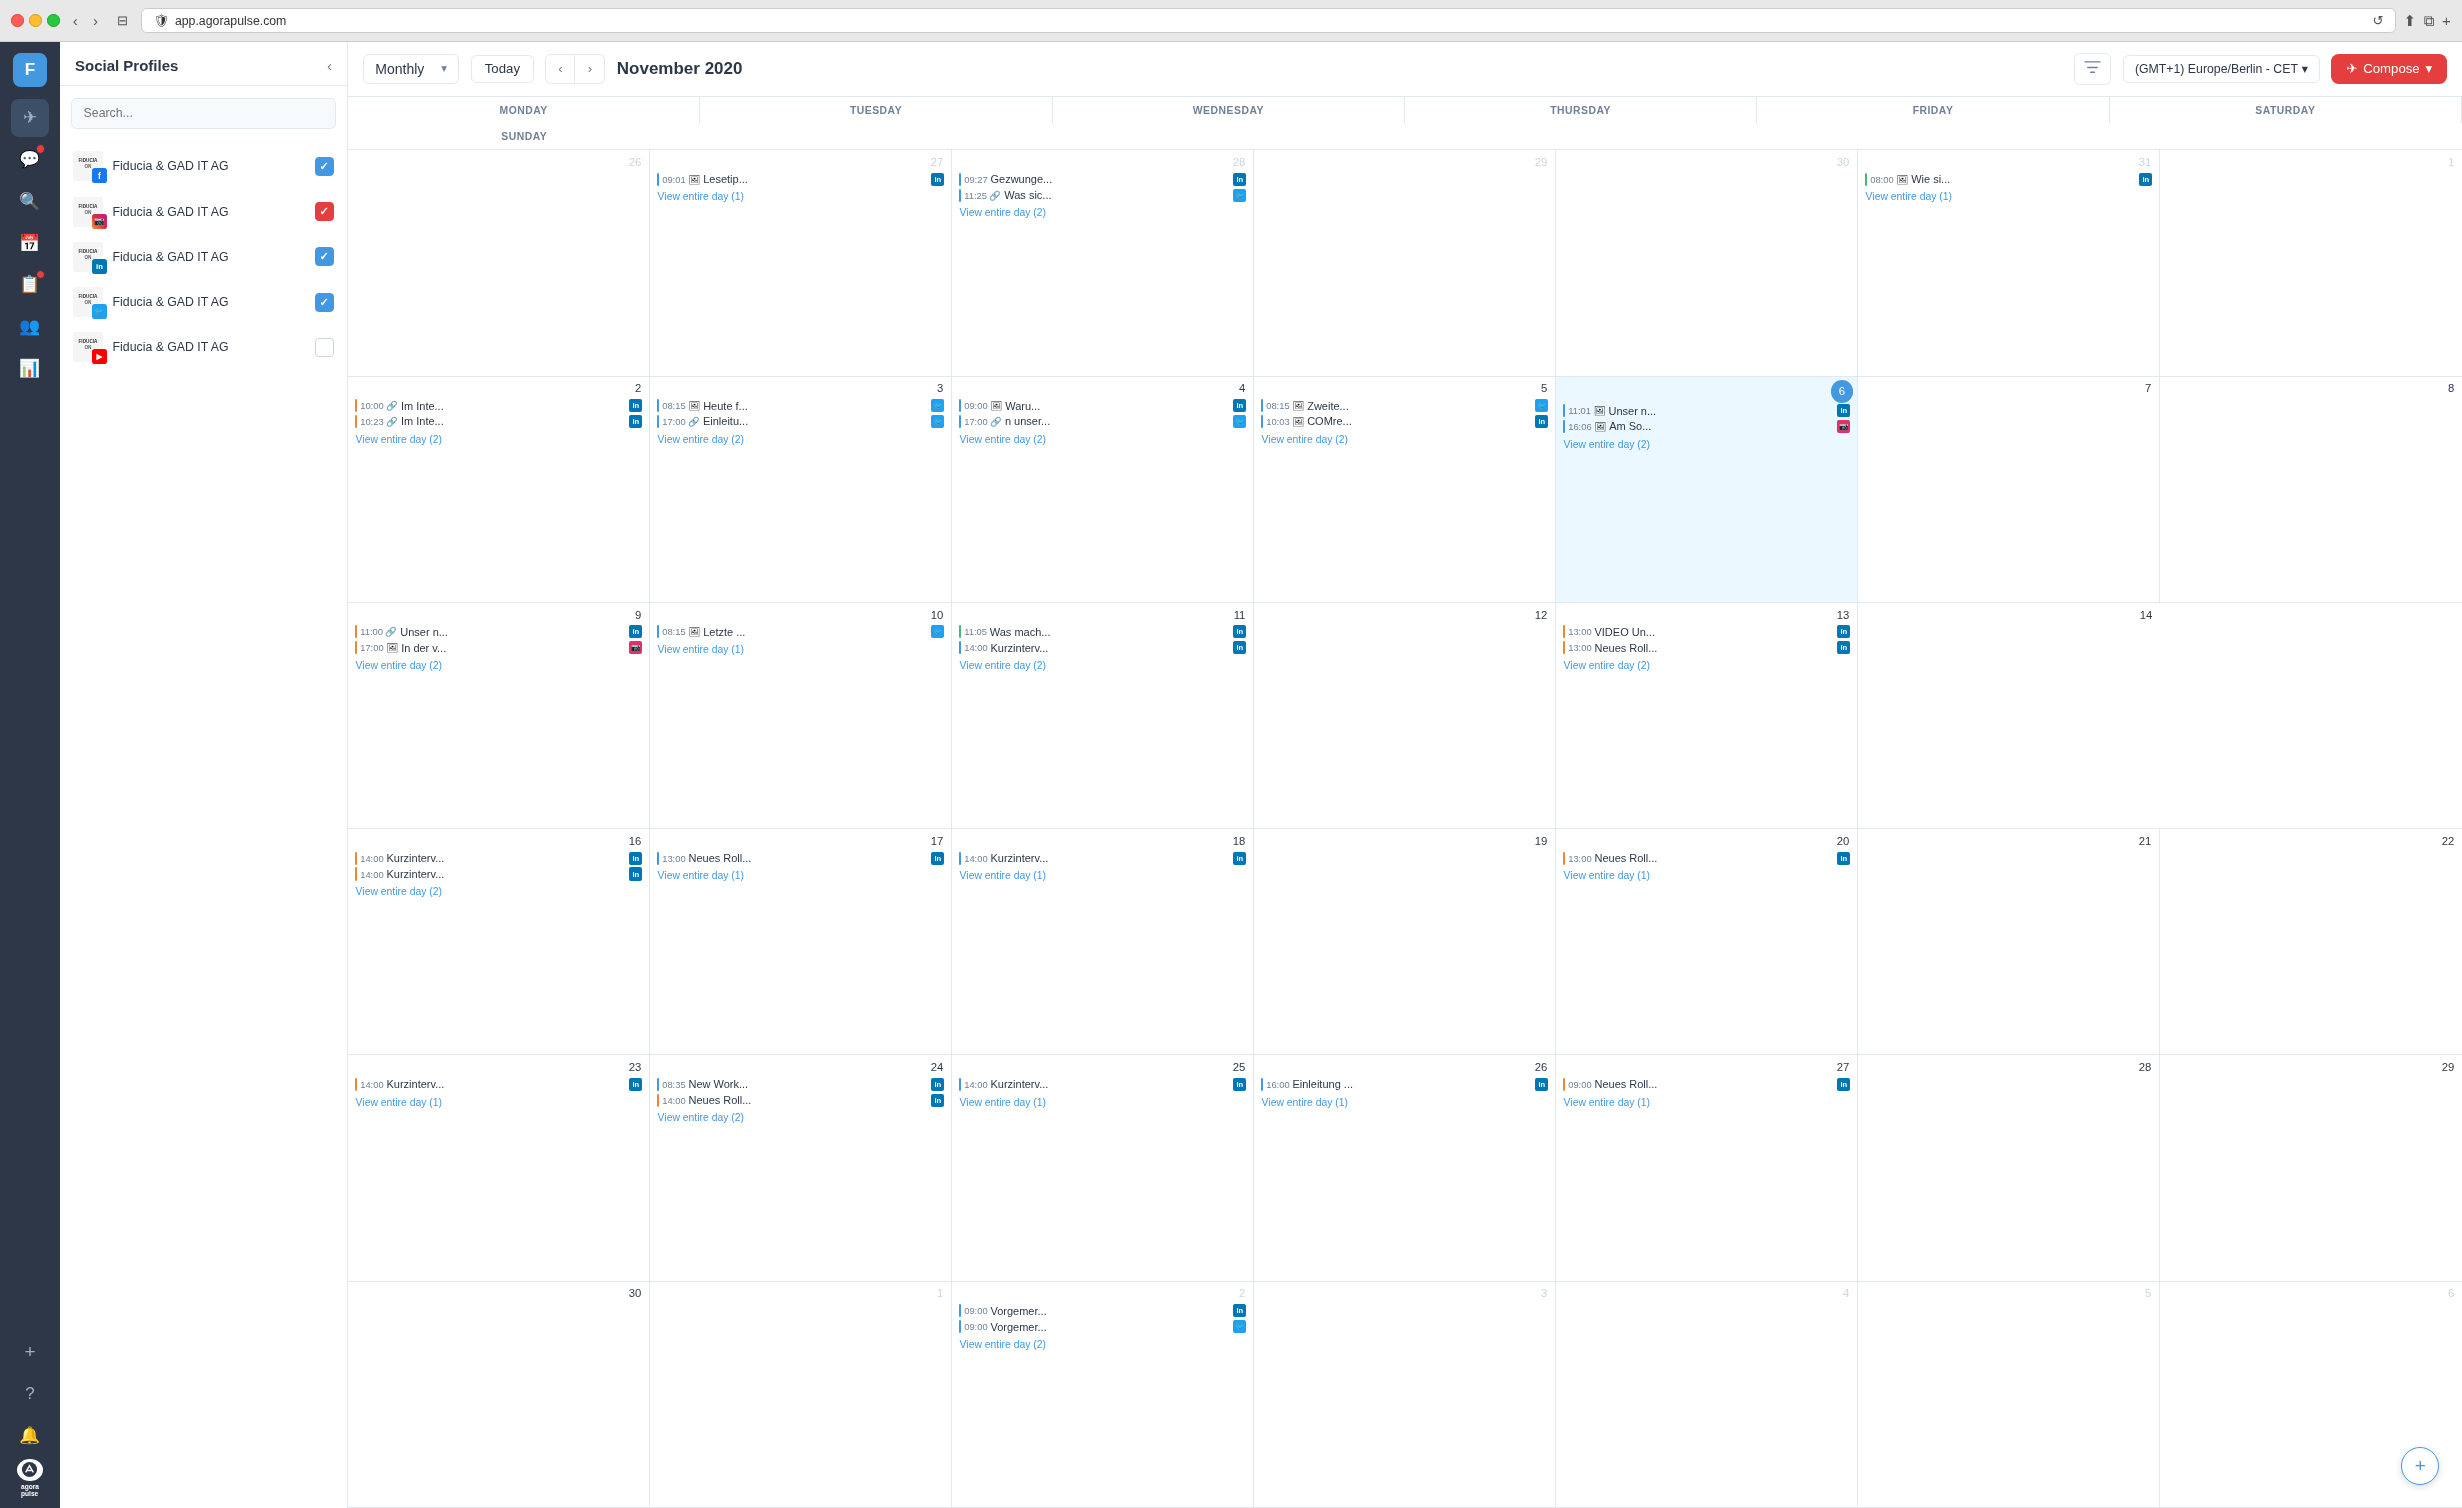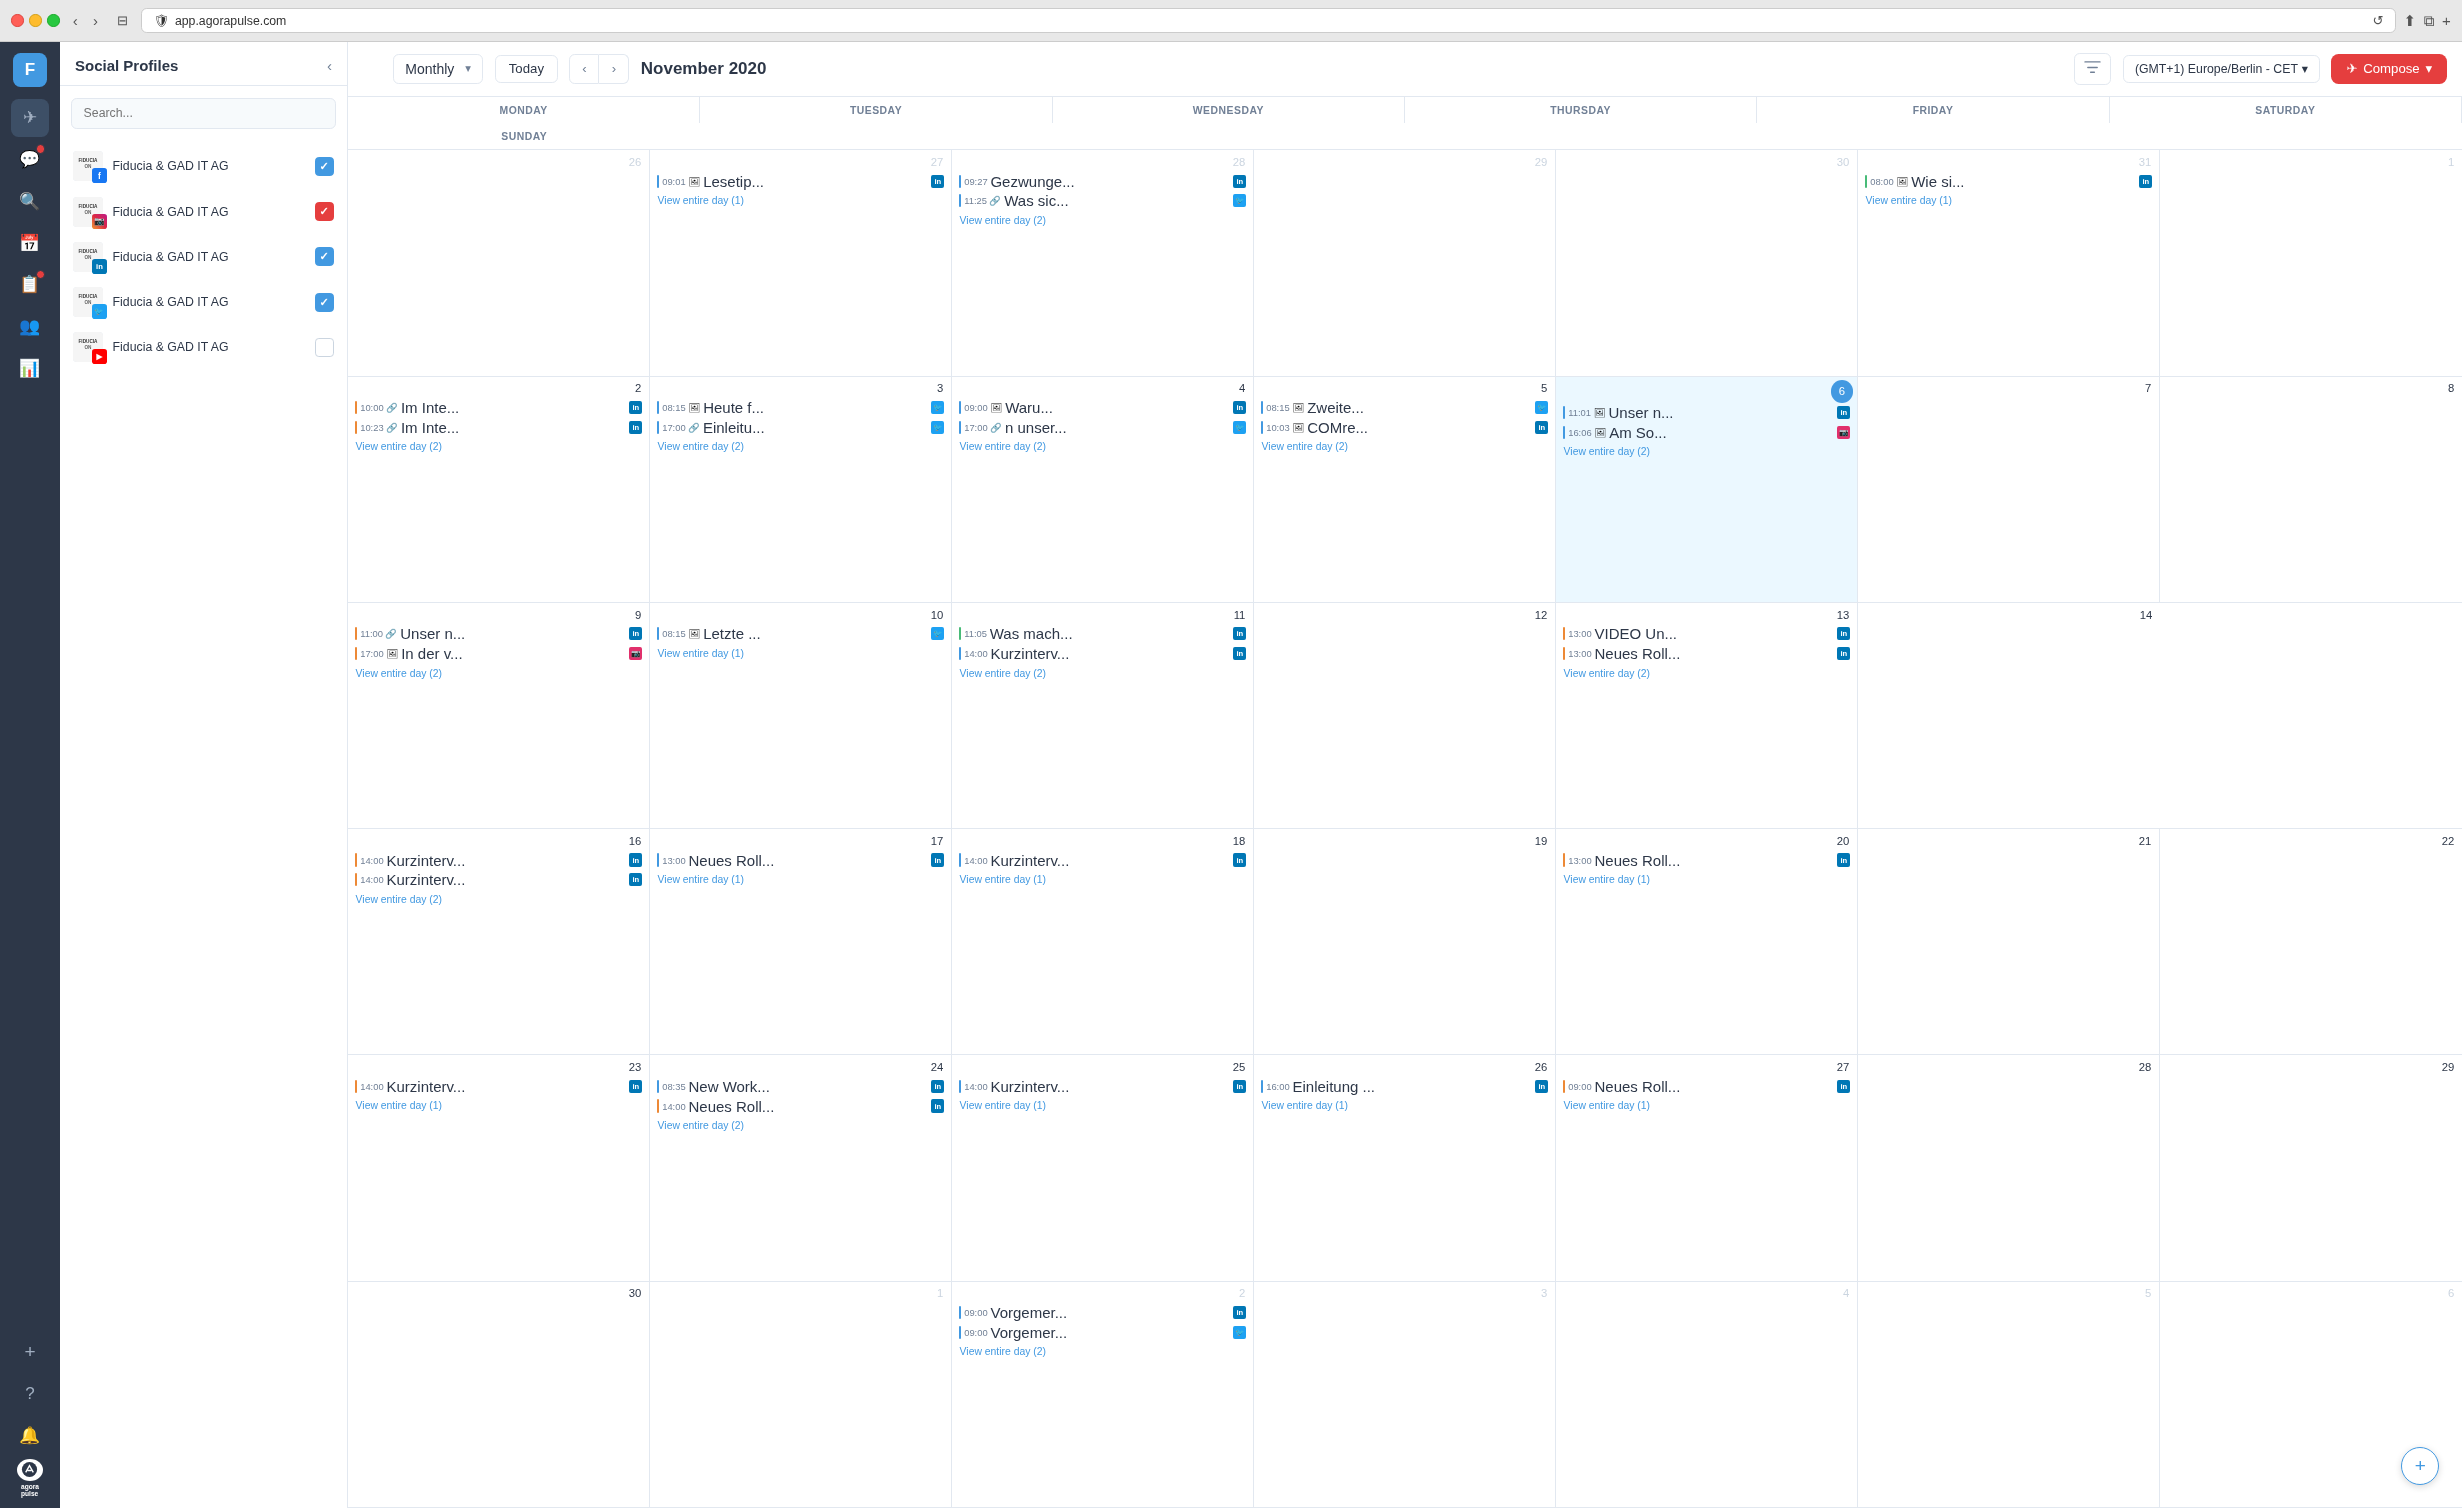--- a/index.html
+++ b/index.html
@@ -57,21 +57,21 @@
     .badge-ig { background: linear-gradient(45deg, #f09433, #e6683c, #dc2743, #cc2366, #bc1888); }
     .badge-li { background: #0077b5; }
     .badge-tw { background: #1da1f2; }
     .badge-yt { background: #ff0000; }
 
     
     .main { flex: 1; display: flex; flex-direction: column; overflow: hidden; background: white; }
 
     
     .cal-toolbar { display: flex; align-items: center; padding: 11.3px 15px; border-bottom: 0.9px solid #e2e8f0; gap: 11.3px; background: white; flex-shrink: 0; }
-    .view-selector { display: flex; align-items: center; gap: 11px; border: 0.9px solid #e2e8f0; border-radius: 5.7px; padding: 5.7px 11.3px; cursor: pointer; font-size: 14px; font-weight: 500; color: #2d3748; margin-left: 30px; }
+    .view-selector { display: flex; align-items: center; gap: 17px; border: 0.9px solid #e2e8f0; border-radius: 5.7px; padding: 5.7px 11.3px; cursor: pointer; font-size: 14px; font-weight: 500; color: #2d3748; }
     .view-selector .chevron { color: #718096; font-size: 11.3px; }
     .today-btn { border: 0.9px solid #e2e8f0; border-radius: 5.7px; padding: 5.7px 13.2px; cursor: pointer; font-size: 13.2px; color: #2d3748; background: white; }
     .nav-arrows { display: flex; gap: 0; }
     .nav-arrow { width: 30px; height: 30px; border: 0.9px solid #e2e8f0; background: white; cursor: pointer; display: flex; align-items: center; justify-content: center; color: #718096; font-size: 13.2px; }
     .nav-arrow:first-child { border-radius: 5.7px 0 0 5.7px; }
     .nav-arrow:last-child { border-radius: 0 5.7px 5.7px 0; border-left: none; }
     .cal-month-title { font-size: 17px; font-weight: 700; color: #2d3748; flex: 0 0 auto; }
     .cal-spacer { flex: 1; }
     .filter-btn { border: 0.9px solid #e2e8f0; border-radius: 5.7px; padding: 5.7px 9.4px; cursor: pointer; background: white; color: #718096; font-size: 15px; }
     .tz-selector { display: flex; align-items: center; gap: 3.8px; border: 0.9px solid #e2e8f0; border-radius: 5.7px; padding: 5.7px 11.3px; cursor: pointer; font-size: 12.3px; color: #2d3748; }
@@ -86,21 +86,21 @@
     .cal-week { display: grid; grid-template-columns: repeat(7, 1fr); border-bottom: 0.9px solid #e2e8f0; flex: 1; min-height: 113px; }
     .cal-cell { border-right: 0.9px solid #e2e8f0; padding: 3.8px; display: flex; flex-direction: column; position: relative; min-height: 113px; }
     .cal-cell:last-child { border-right: none; }
     .cal-date { font-size: 11.3px; color: #a0aec0; text-align: right; padding: 1.9px 3.8px 3.8px; }
     .cal-date.current-day { background: #4299e1; color: white; border-radius: 50%; width: 22.7px; height: 22.7px; display: flex; align-items: center; justify-content: center; margin-left: auto; }
     .cal-date.current-month { color: #2d3748; }
     .cal-event { display: flex; align-items: center; gap: 2.8px; padding: 0.9px 2.8px; margin-bottom: 0.9px; border-radius: 2.8px; font-size: 10.4px; cursor: pointer; white-space: nowrap; overflow: hidden; }
     .event-line { width: 2.8px; height: 13.2px; border-radius: 1.9px; flex-shrink: 0; }
     .event-time { color: #718096; font-size: 9.4px; flex-shrink: 0; }
     .event-icon { font-size: 9.4px; flex-shrink: 0; }
-    .event-title { color: #2d3748; font-size: 15px; overflow: hidden; text-overflow: ellipsis; }
+    .event-title { color: #2d3748; font-size: 11px; overflow: hidden; text-overflow: ellipsis; }
     .event-social { width: 13.2px; height: 13.2px; border-radius: 1.9px; display: flex; align-items: center; justify-content: center; font-size: 7.6px; font-weight: bold; color: white; flex-shrink: 0; margin-left: auto; }
     .view-entire-day { color: #4299e1; font-size: 10.4px; cursor: pointer; padding: 1.9px 3.8px; margin-top: 1.9px; }
     .cal-cell.other-month .cal-date { color: #cbd5e0; }
 
     
     .today-cell { background: #ebf8ff; }
   </style>
 </head>
 <body>
 

